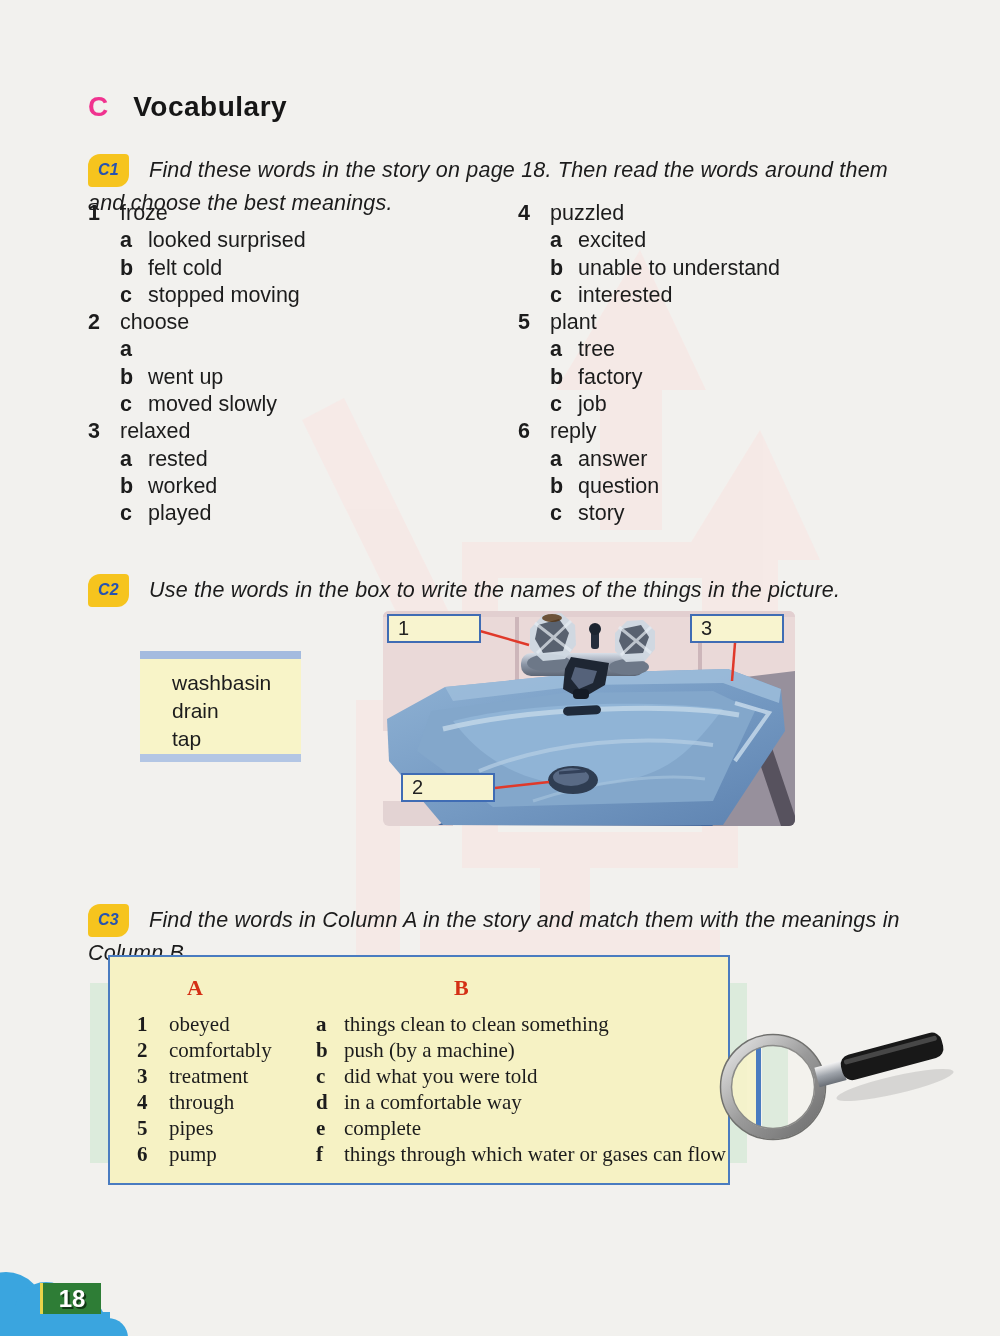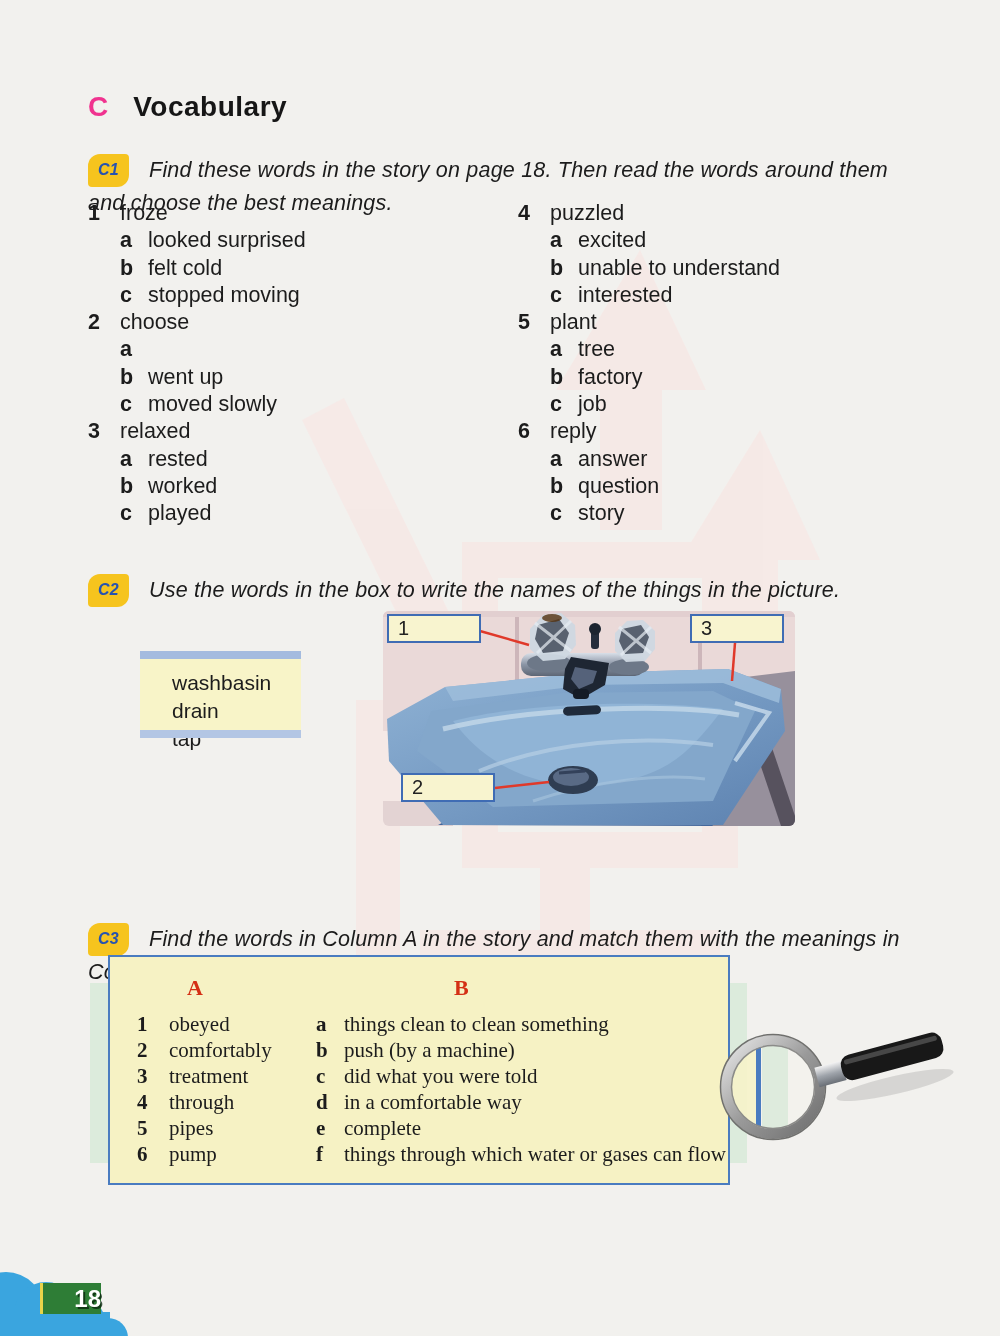--- a/index.html
+++ b/index.html
@@ -19,32 +19,32 @@
   
   .badge{
     display:inline-block; background:#f6c41e; color:#2653b0;
     font-weight:bold; font-style:italic; font-size:16px;
     padding:2px 10px 3px 10px; border-radius:12px 4px 12px 4px;
     margin-right:14px; transform:translateY(-2px);
   }
   .instr{font-size:21.5px; font-style:italic; line-height:28px; letter-spacing:.2px;}
   .c1-instr{left:88px; top:134px; width:870px;}
   .c2-instr{left:88px; top:556px; width:880px;margin-top:20px;}
-  .c3-instr{left:88px; top:903px; width:880px;}
+  .c3-instr{left:88px; top:884px; width:880px;}
 
   
   .qcols{left:88px; top:200px; width:860px; display:flex;}
   .qcol{width:430px;}
   .q-head{display:flex; font-size:21.5px; line-height:27.3px;}
   .q-num{font-weight:bold; width:32px;}
   .q-opt{display:flex; font-size:21.5px; line-height:27.3px; margin-left:32px;}
   .opt-letter{font-weight:bold; width:28px;}
 
   
-  .word-box{left:140px; top:651px; width:161px; height:87px; background:#f8f4c8;}
+  .word-box{left:140px; top:651px; width:161px; height:111px; background:#f8f4c8;}
   .word-box .bar{position:absolute; left:0; right:0; height:8px; background:#a4bbdf;}
   .word-box .bar.top{top:0;}
   .word-box .bar.bottom{bottom:0; background:#b3c6e4;}
   .word-box ul{margin:0; padding:18px 0 0 32px; list-style:none; font-size:21px; line-height:28px;}
 
   
   .photo{left:383px; top:611px; width:412px; height:215px; border-radius:6px;}
   .photo svg{position:absolute; left:0; top:0; border-radius:6px;}
   .photo-label{
     position:absolute; box-sizing:border-box; width:94px; height:29px;
@@ -71,21 +71,21 @@
   .m-num,.m-letter{font-weight:bold;}
 
   
   .magnifier{left:700px; top:1015px; width:280px; height:150px; z-index:5;}
 
   
   .cloud{left:0; top:1256px; width:170px; height:80px; z-index:3;}
   .page-num{
     left:40px; top:1283px; width:58px; height:31px; z-index:4;
     background:#2e7d36; border-left:3px solid #e8d44a;
-    color:#fff; font-weight:bold; font-size:24px; text-align:right; line-height:31px;
+    color:#fff; font-weight:bold; font-size:24px; text-align:center; line-height:31px;
     text-shadow:2px 2px 0 rgba(10,40,15,.8);
   }
 </style>
 </head>
 <body>
 
 <div class="page">
 
   <svg class="wm" width="1000" height="1336">
     <g fill="#f9e4e1" opacity="0.55">

